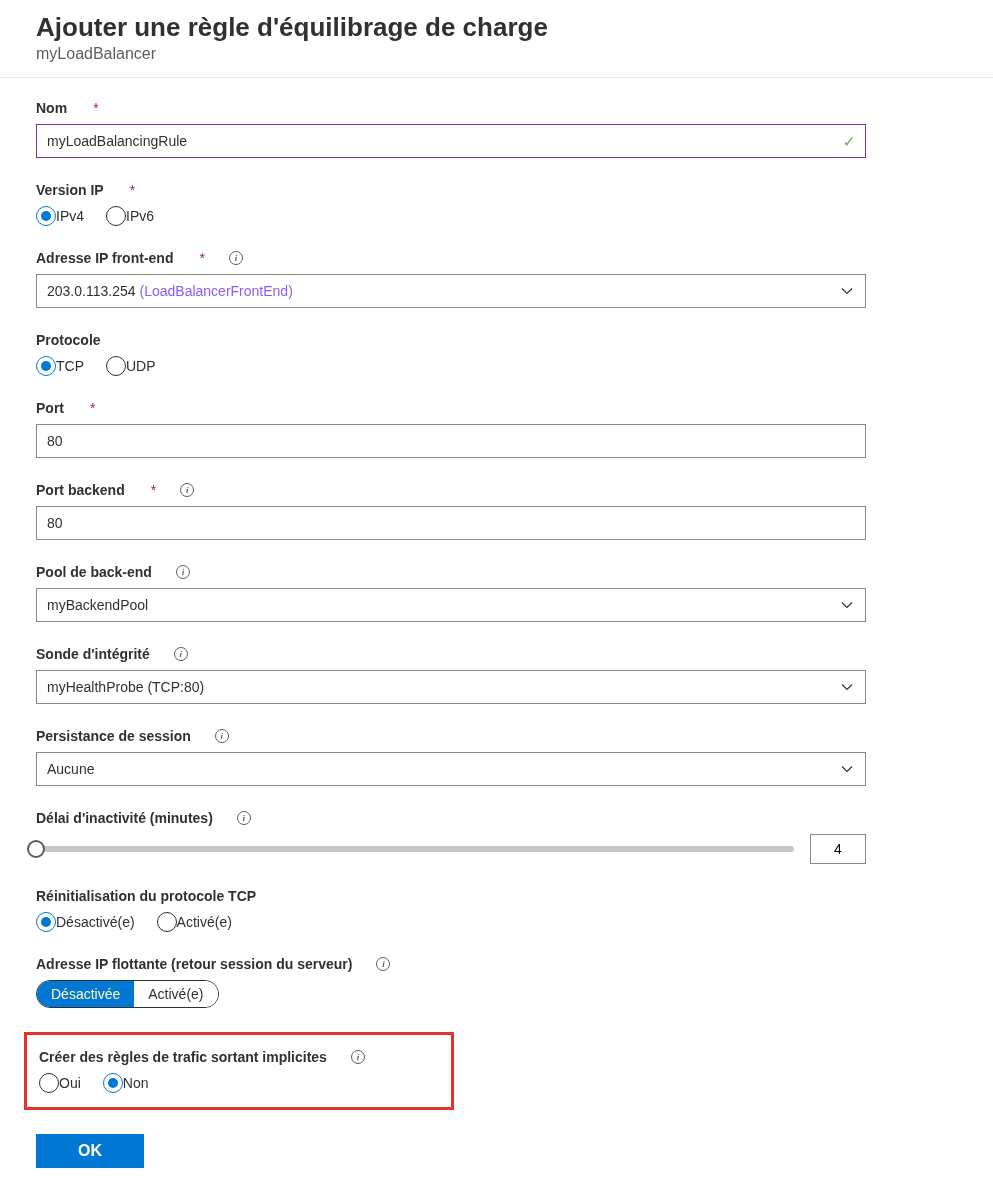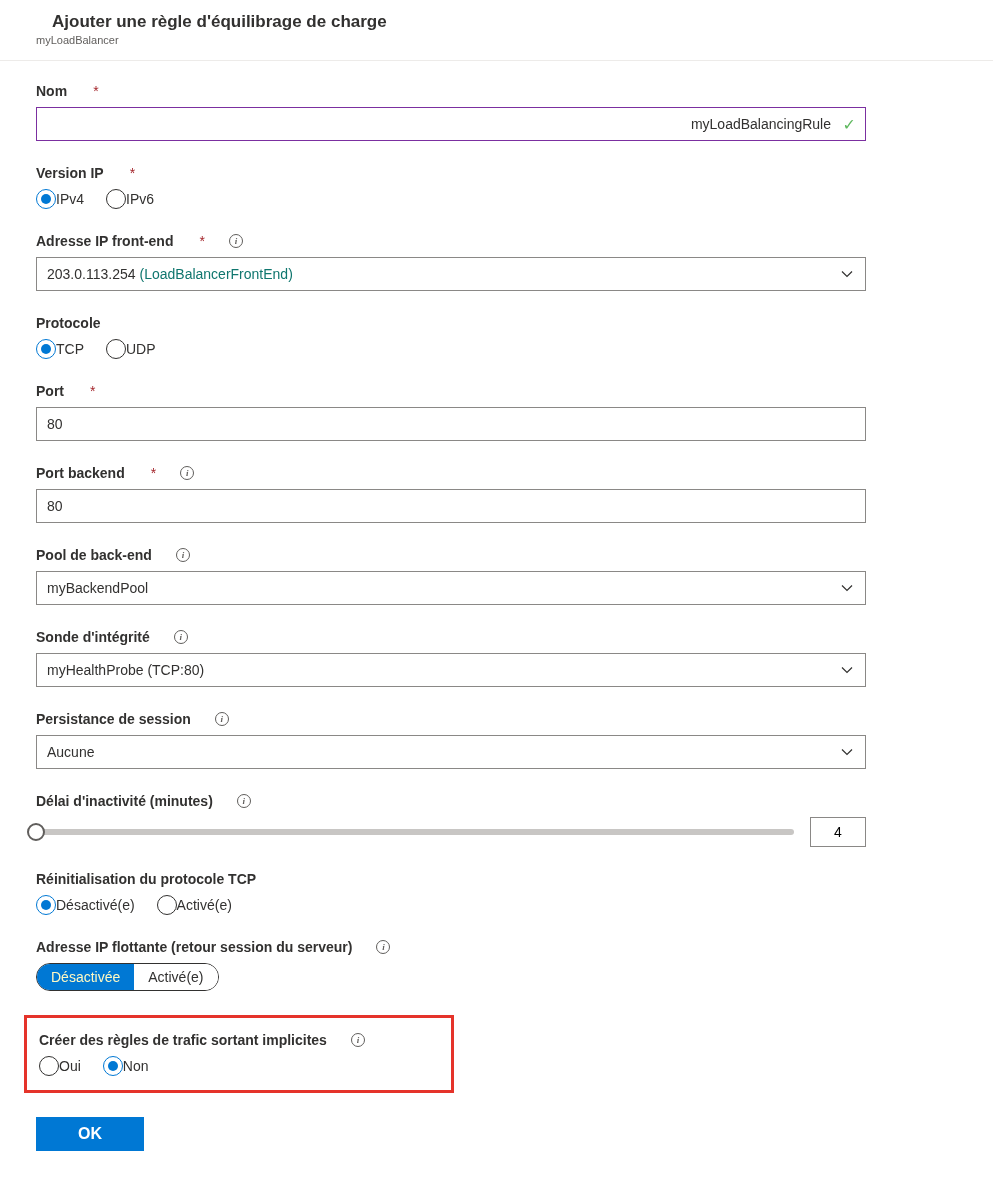--- a/index.html
+++ b/index.html
@@ -6,27 +6,27 @@
   body {
     margin: 0;
     font-family: "Segoe UI", -apple-system, BlinkMacSystemFont, sans-serif;
     font-size: 14px;
     color: #323130;
     background: #fff;
     padding: 12px 36px 30px 36px;
   }
   .header { margin-bottom: 4px; }
   .page-title {
-    font-size: 17px;
+    font-size: 26px;
     font-weight: 600;
     color: #323130;
-    margin: 0 0 2px 16px;
+    margin: 0 0 2px 0;
   }
   .page-subtitle {
-    font-size: 11px;
+    font-size: 16px;
     color: #605e5c;
     margin: 0 0 14px 0;
   }
   .divider {
     border: none;
     border-top: 1px solid #edebe9;
     margin: 0 -36px 22px -36px;
   }
   .field { margin-bottom: 24px; }
   .field-label {
@@ -60,21 +60,20 @@
     padding: 0 10px;
     font-size: 14px;
     border: 1px solid #8a8886;
     background: #fff;
     color: #323130;
   }
   .text-input.validated {
     border: 1px solid #7b2fa0;
     padding-right: 34px;
     position: relative;
-    text-align: right;
   }
   .input-wrap { position: relative; max-width: 830px; }
   .check-icon {
     position: absolute;
     right: 10px;
     top: 50%;
     transform: translateY(-50%);
     color: #5eb85e;
     font-size: 16px;
     pointer-events: none;
@@ -88,21 +87,21 @@
     border: 1px solid #8a8886;
     background: #fff;
     color: #323130;
     appearance: none;
     position: relative;
     display: flex;
     align-items: center;
     cursor: pointer;
   }
   .select-wrap { position: relative; max-width: 830px; }
-  .select-value-dim { color: #0f766e; }
+  .select-value-dim { color: #8b5cf6; }
   .chevron {
     position: absolute;
     right: 12px;
     top: 50%;
     transform: translateY(-50%);
     pointer-events: none;
   }
   .chevron svg { display: block; }
   .radio-group { display: flex; gap: 22px; align-items: center; }
   .radio-opt { display: flex; align-items: center; gap: 0; cursor: pointer; }

